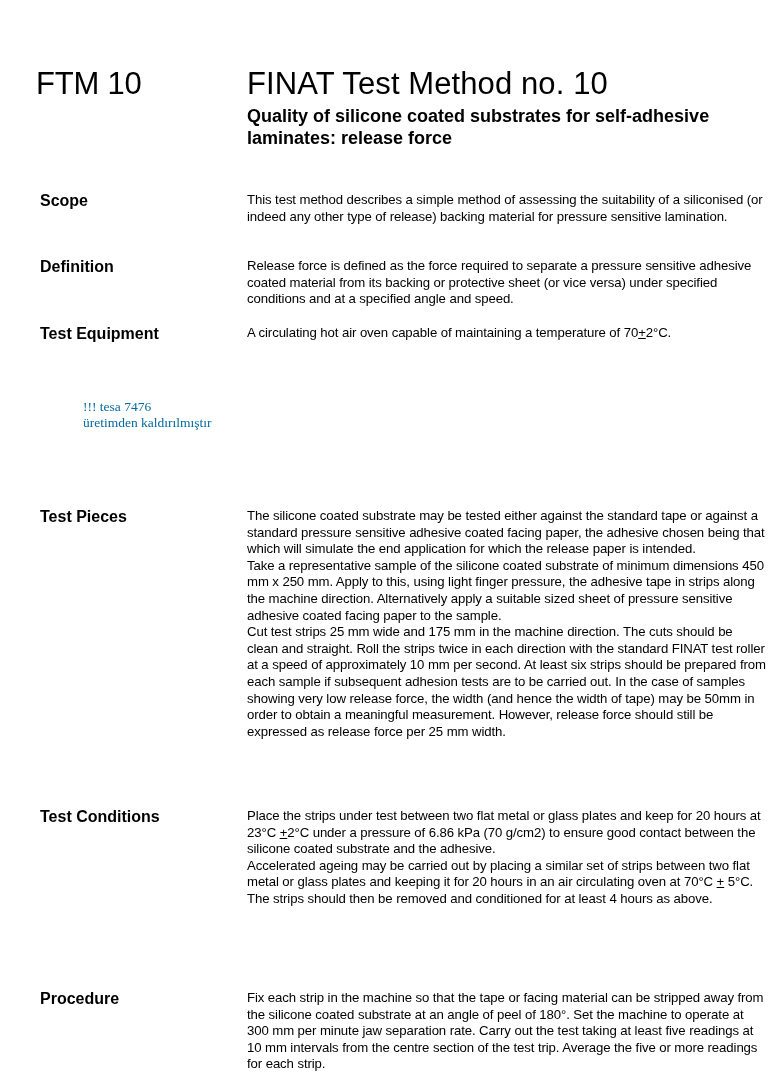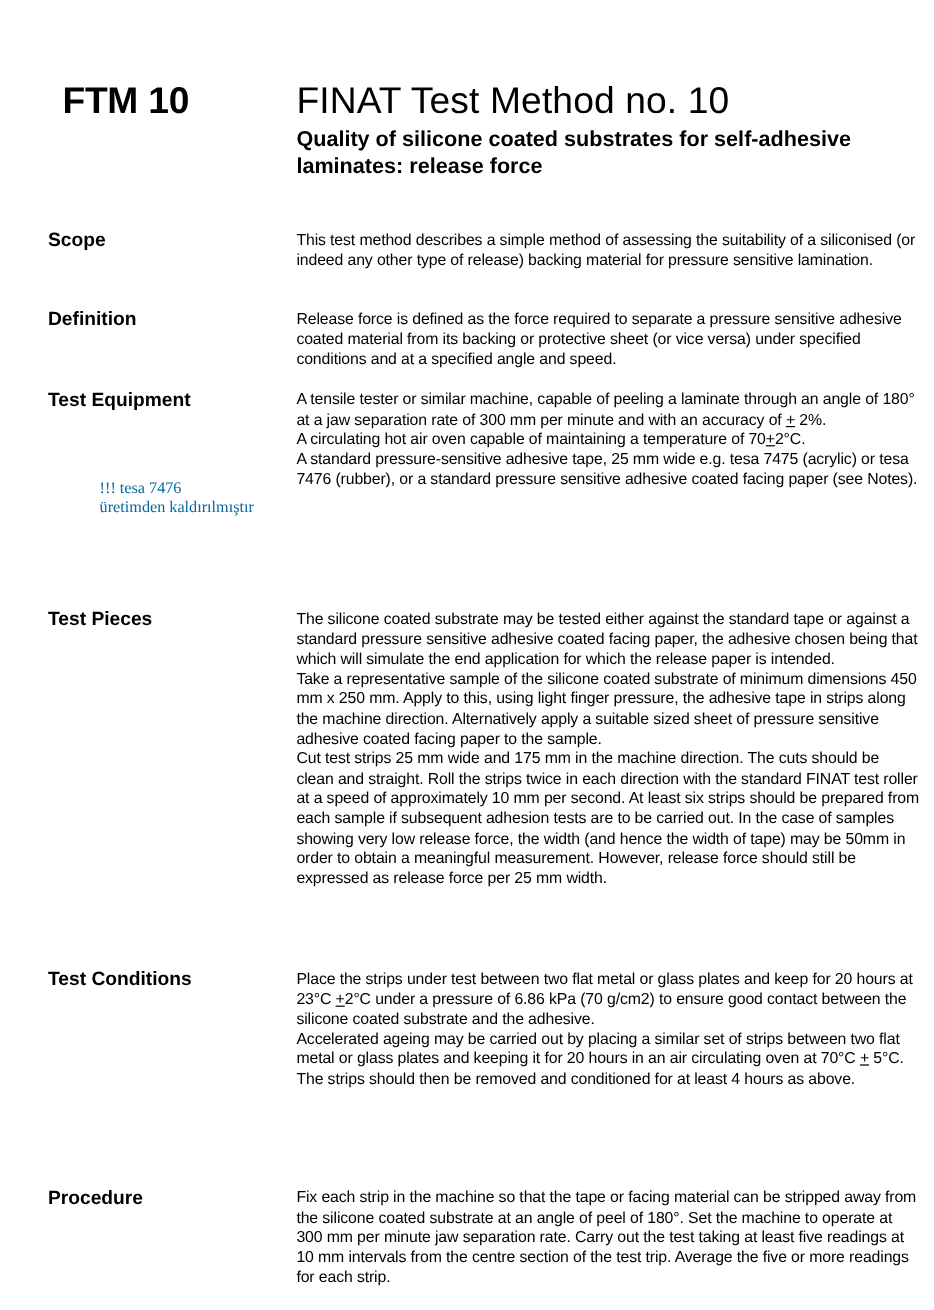--- a/index.html
+++ b/index.html
@@ -1,22 +1,22 @@
 <!DOCTYPE html>
 <html><head>
 <meta charset="utf-8">
 <style>
   html, body { margin: 0; padding: 0; background: #ffffff; }
   body {
     width: 778px; height: 1092px; overflow: hidden; position: relative;
     font-family: "Liberation Sans", sans-serif; color: #000;
   }
   .code {
-    position: absolute; left: 52px; top: 66px;
-    font-size: 31px; font-weight: bold; letter-spacing: -0.2px;
+    position: absolute; left: 36px; top: 66px;
+    font-size: 31px; font-weight: normal; letter-spacing: -0.2px;
   }
   .title {
     position: absolute; left: 247px; top: 66px;
     font-size: 31px; font-weight: normal; letter-spacing: 0.1px;
   }
   .subtitle {
     position: absolute; left: 247px; top: 105px; width: 480px;
     font-size: 18px; font-weight: bold; line-height: 22px;
   }
   .section { position: absolute; left: 0; width: 778px; }
@@ -56,23 +56,21 @@
   <div class="section" style="top:258px;">
     <div class="label">Definition</div>
     <div class="body">
       <p>Release force is defined as the force required to separate a pressure sensitive adhesive coated material from its backing or protective sheet (or vice versa) under specified conditions and at a specified angle and speed.</p>
     </div>
   </div>
 
   <div class="section" style="top:325px;">
     <div class="label">Test Equipment</div>
     <div class="body">
-      <p><span>A tensile tester or similar machine, capable of peeling a laminate through an angle of 180° at a jaw separation rate of 300 mm per minute and with an accuracy of </span><span class="pm">+</span><span> 2%.</span></p>
       <p><span>A circulating hot air oven capable of maintaining a temperature of 70</span><span class="pm">+</span><span>2°C.</span></p>
-      <p>A standard pressure-sensitive adhesive tape, 25 mm wide e.g. tesa 7475 (acrylic) or tesa 7476 (rubber), or a standard pressure sensitive adhesive coated facing paper (see Notes).</p>
     </div>
   </div>
 
   <div class="note">
     <div>!!! tesa 7476</div>
     <div>üretimden kaldırılmıştır</div>
   </div>
 
   <div class="section" style="top:508px;">
     <div class="label">Test Pieces</div>

